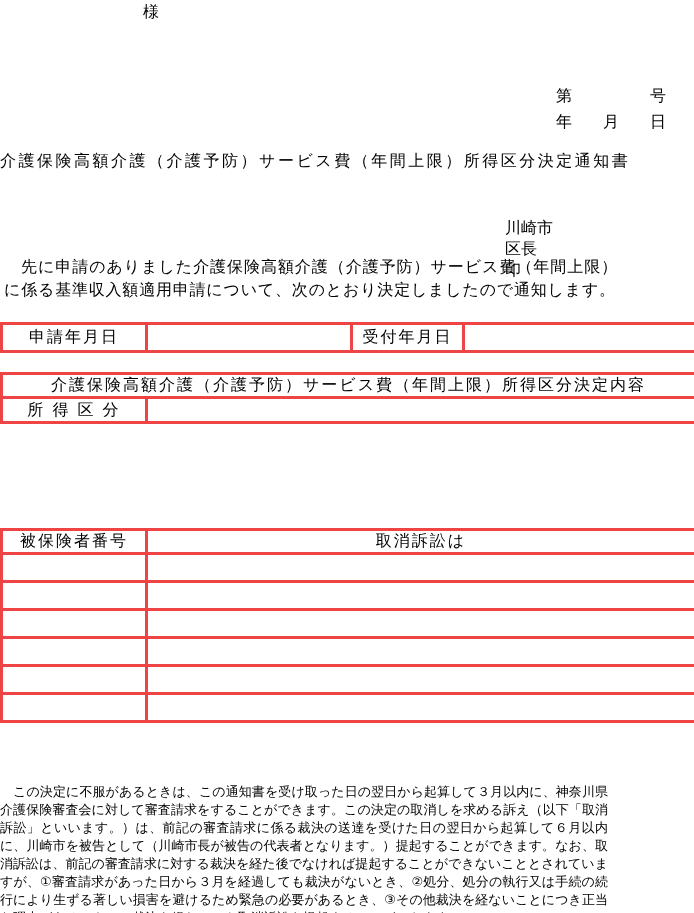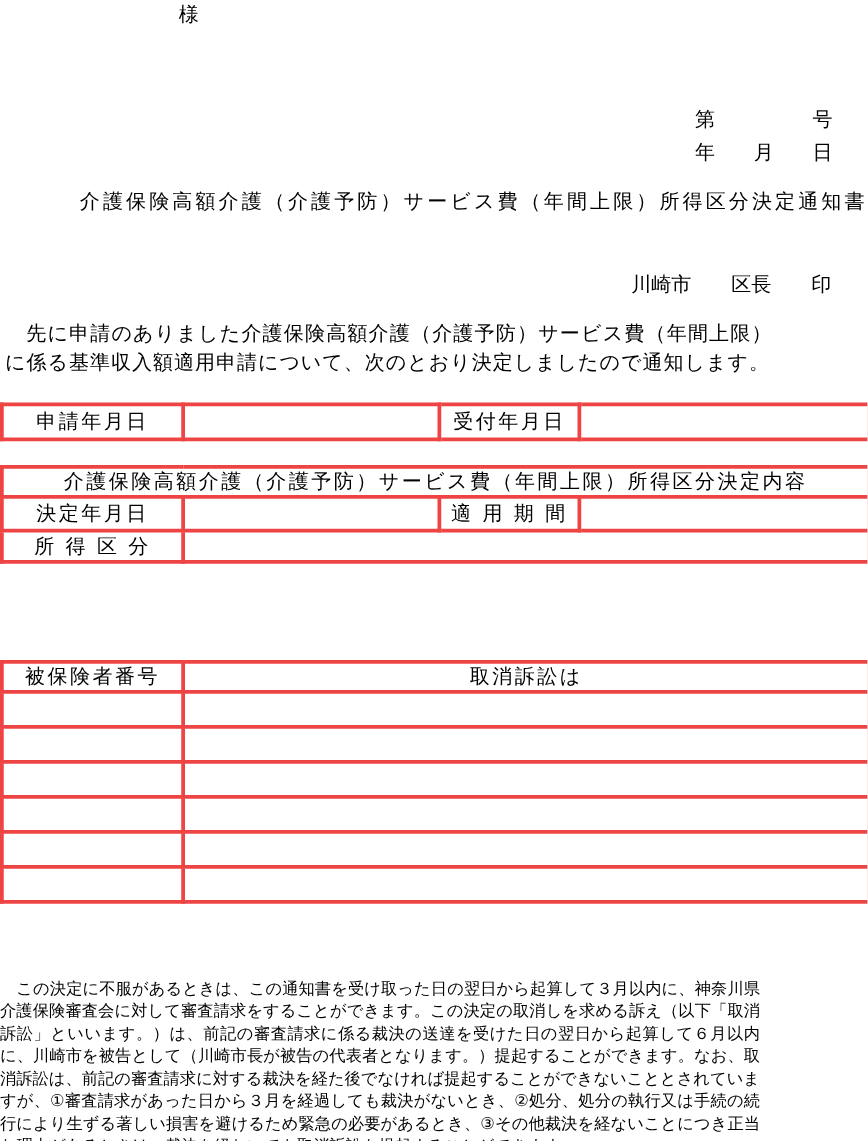--- a/index.html
+++ b/index.html
@@ -26,30 +26,31 @@
     font-size: 16px;
   }
   .date-row {
     left: 556px; top: 112px; width: 110px;
     display: flex; justify-content: space-between;
     font-size: 16px;
   }
 
   .title {
     left: 0; top: 151px; width: 694px;
-    text-align: right;
+    text-align: left;
     font-size: 16px; font-weight: normal;
     letter-spacing: 2.5px;
     white-space: nowrap;
   }
 
   .issuer-row {
     left: 505px; top: 218px; width: 160px;
     display: flex; justify-content: space-between;
     font-size: 16px;
+    flex-direction: column;
   }
 
   .intro {
     left: 4px; top: 255px; width: 614px;
     font-size: 16px;
     line-height: 23px;
     letter-spacing: 0.8px;
     text-align: justify;
   }
 
@@ -140,26 +141,20 @@
     <colgroup>
         <col style="width:145px">
         <col style="width:205px">
         <col style="width:112px">
         <col style="width:232px">
       </colgroup>
     <tbody>
         <tr class="hdr-row">
       <td class="hdr" colspan="4">介護保険高額介護（介護予防）サービス費（年間上限）所得区分決定内容</td>
     </tr>
-    <tr class="r1">
-      <td class="lbl">決定年月日</td>
-      <td class="val"></td>
-      <td class="lbl">適 用 期 間</td>
-      <td class="val"></td>
-    </tr>
     <tr class="r2">
       <td class="lbl">所 得 区 分</td>
       <td class="val" colspan="3"></td>
     </tr>
   </tbody>
     </table>
 
   <table class="tbl t3">
     <colgroup>
         <col style="width:145px">

